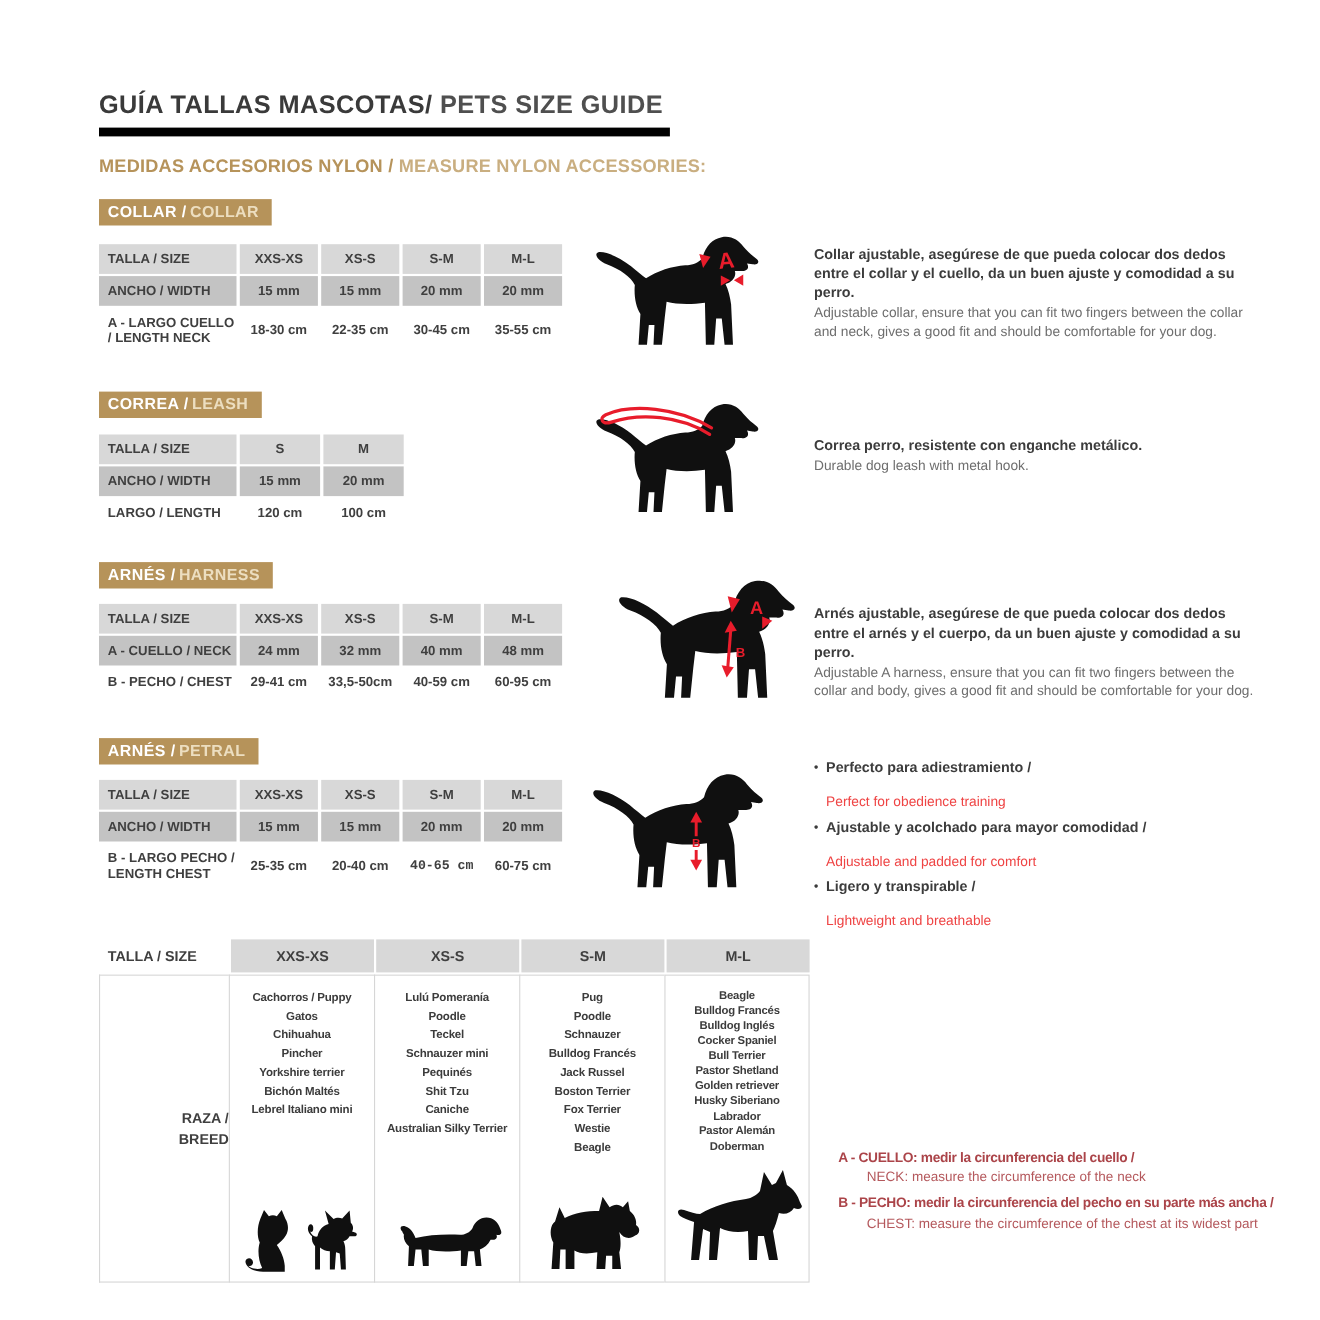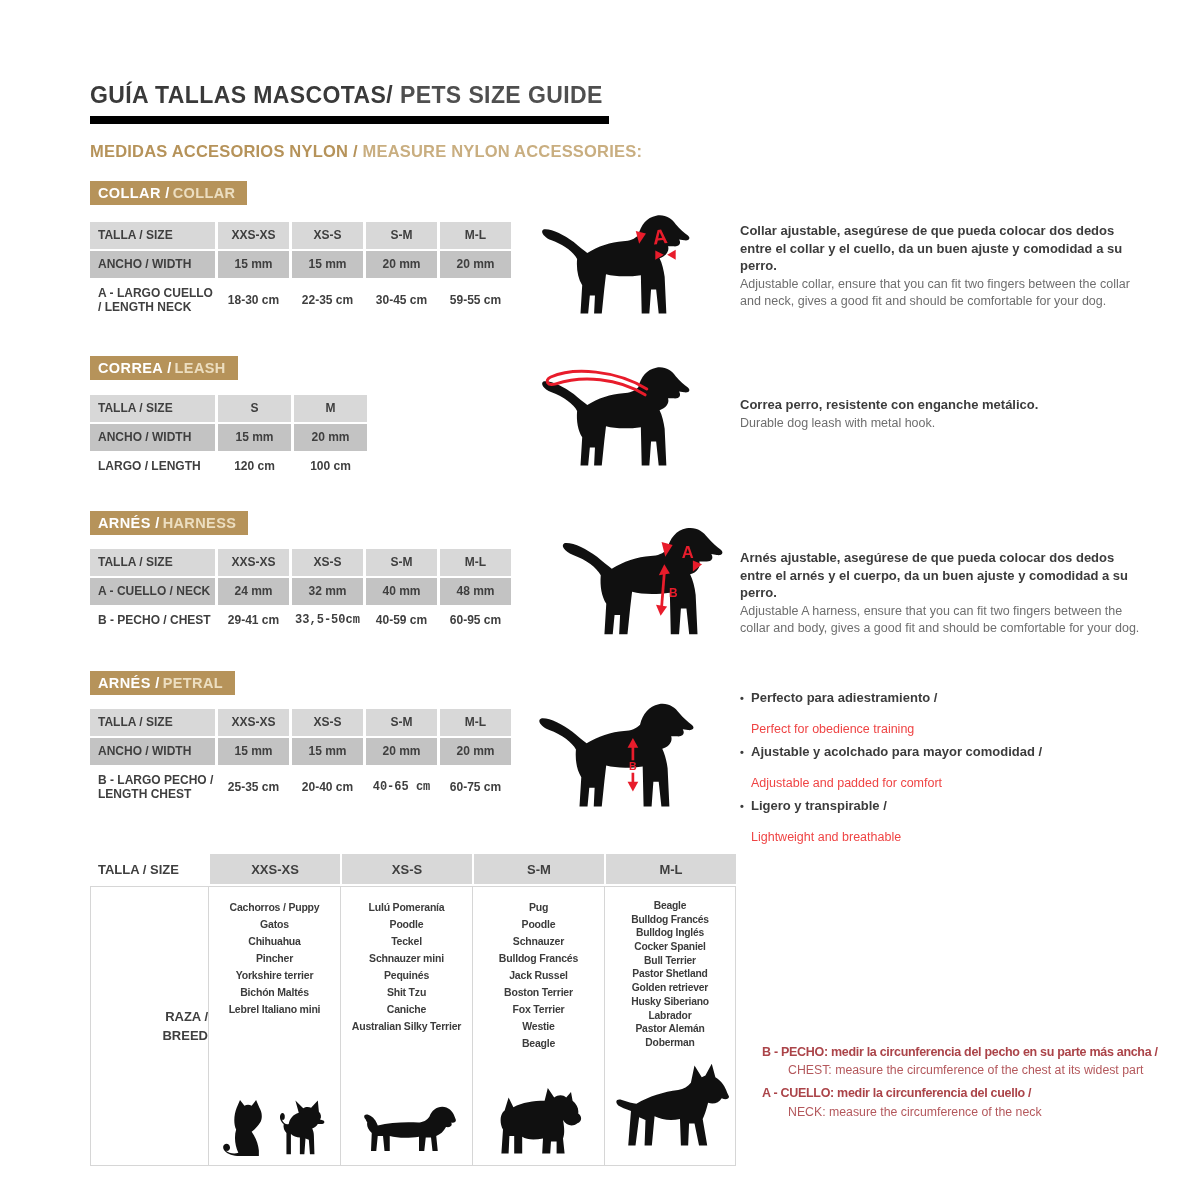--- a/index.html
+++ b/index.html
@@ -110,21 +110,21 @@
         <div class="tcell tdark" style="width: 71px; height: 27px;">15 mm</div>
         <div class="tcell tdark" style="width: 71px; height: 27px;">15 mm</div>
         <div class="tcell tdark" style="width: 71px; height: 27px;">20 mm</div>
         <div class="tcell tdark" style="width: 71px; height: 27px;">20 mm</div>
       </div>
       <div class="trow">
         <div class="tcell tlight tlabel" style="width: 125px; height: 40px;">A - LARGO CUELLO / LENGTH NECK</div>
         <div class="tcell tlight" style="width: 71px; height: 40px;">18-30 cm</div>
         <div class="tcell tlight" style="width: 71px; height: 40px;">22-35 cm</div>
         <div class="tcell tlight" style="width: 71px; height: 40px;">30-45 cm</div>
-        <div class="tcell tlight" style="width: 71px; height: 40px;">59-55 cm</div>
+        <div class="tcell tlight" style="width: 71px; height: 40px;">35-55 cm</div>
       </div>
     </div>
   <svg class="dogpic" style="left:538px; top:208px;" viewBox="0 0 200 140" width="170" height="119">
     <use href="#lab-dog"></use>
     <g fill="#e81c2b">
       <polygon points="115,27 127,30 119,42"></polygon>
       <text x="136" y="43" font-size="24" font-weight="bold" transform="rotate(-6 136 43)">A</text>
       <polygon points="138,50 148,55 138,61"></polygon>
       <polygon points="162,49 152,55 162,61"></polygon>
     </g>
@@ -177,21 +177,21 @@
       <div class="trow">
         <div class="tcell tdark tlabel" style="width: 125px; height: 27px;">A - CUELLO / NECK</div>
         <div class="tcell tdark" style="width: 71px; height: 27px;">24 mm</div>
         <div class="tcell tdark" style="width: 71px; height: 27px;">32 mm</div>
         <div class="tcell tdark" style="width: 71px; height: 27px;">40 mm</div>
         <div class="tcell tdark" style="width: 71px; height: 27px;">48 mm</div>
       </div>
       <div class="trow">
         <div class="tcell tlight tlabel" style="width: 125px; height: 27px;">B - PECHO / CHEST</div>
         <div class="tcell tlight" style="width: 71px; height: 27px;">29-41 cm</div>
-        <div class="tcell tlight" style="width: 71px; height: 27px; font-family: Liberation Mono, monospace;">33,5-50cm</div>
+        <div class="tcell tlight" style="width: 71px; height: 27px;">33,5-50cm</div>
         <div class="tcell tlight" style="width: 71px; height: 27px;">40-59 cm</div>
         <div class="tcell tlight" style="width: 71px; height: 27px;">60-95 cm</div>
       </div>
     </div>
   <svg class="dogpic" style="left:558px; top:520px;" viewBox="0 0 200 140" width="185" height="129">
     <use href="#lab-dog"></use>
     <g fill="#e81c2b">
       <polygon points="112,24 124,27 116,40"></polygon>
       <text x="134" y="41" font-size="18" font-weight="bold">A</text>
       <polygon points="146,44 156,48 146,56"></polygon>
@@ -334,22 +334,22 @@
             <svg viewBox="0 0 130 110" width="118" height="100">
               <use href="#sil-doberman"></use>
             </svg>
           </div>
         </div>
       </div>
   </div>
 
   <div class="abs notes">
     <div>
+      <div class="note-es">A - CUELLO: medir la circunferencia del cuello /</div>
+      <div class="note-en">NECK: measure the circumference of the neck</div>
+    </div>
+    <div>
       <div class="note-es">B - PECHO: medir la circunferencia del pecho en su parte más ancha /</div>
       <div class="note-en">CHEST: measure the circumference of the chest at its widest part</div>
     </div>
-    <div>
-      <div class="note-es">A - CUELLO: medir la circunferencia del cuello /</div>
-      <div class="note-en">NECK: measure the circumference of the neck</div>
-    </div>
   </div>
 
 </div>
 
 </body></html>

